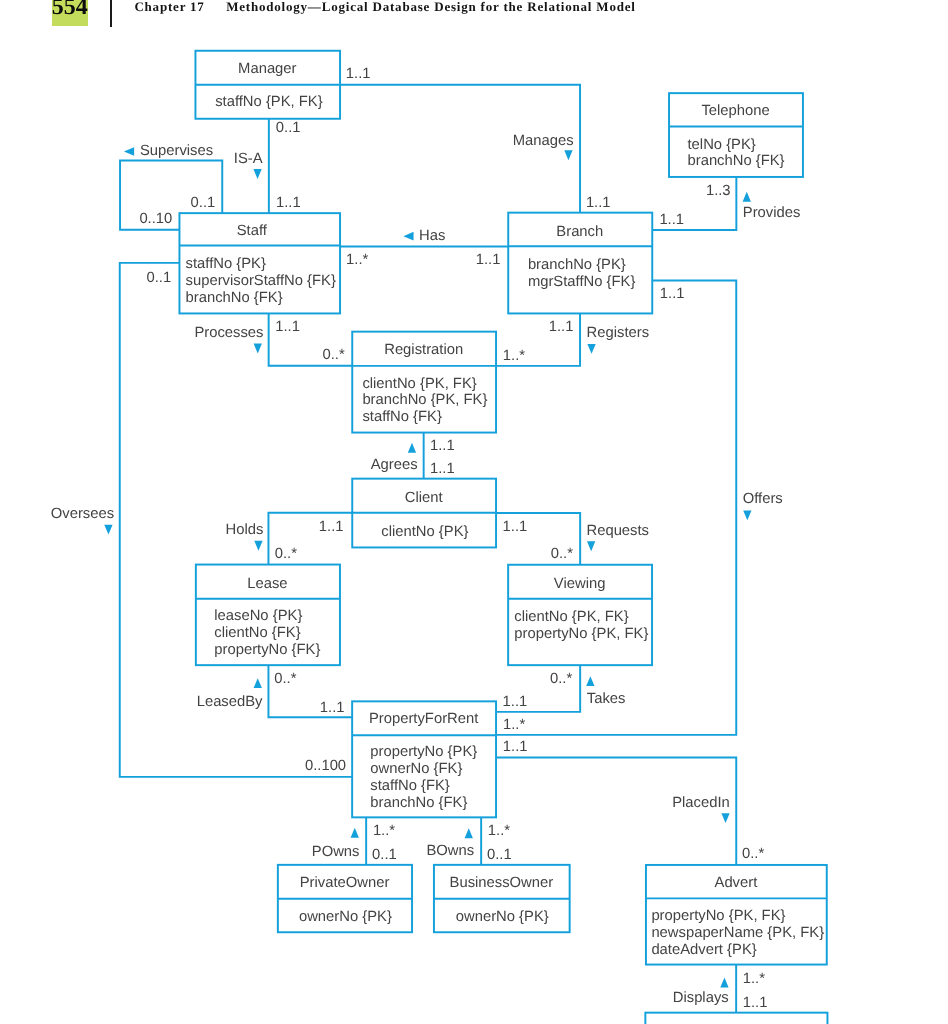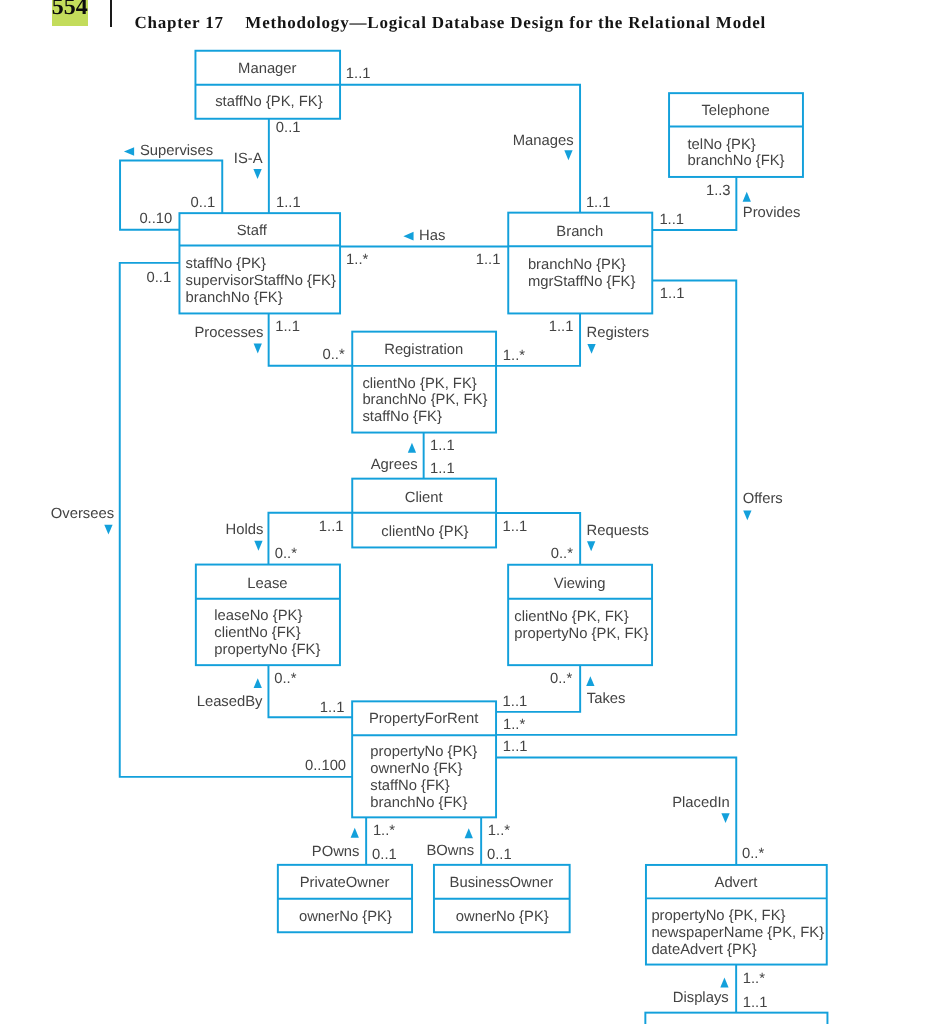--- a/index.html
+++ b/index.html
@@ -4,21 +4,21 @@
 <style>
   html,body{margin:0;padding:0;background:#ffffff;-webkit-font-smoothing:antialiased;text-rendering:geometricPrecision;}
   body{width:948px;height:1024px;font-family:"Liberation Sans",sans-serif;overflow:hidden;}
   #page{position:relative;width:948px;height:1024px;overflow:hidden;background:#fff;}
   #page-badge{position:absolute;left:51.6px;top:-11px;width:36.7px;height:36.6px;background:#c3dc5b;}
   #page-number{position:absolute;left:51.4px;top:0px;width:36.7px;height:14.2px;
      font-family:"Liberation Serif",serif;font-weight:bold;font-size:24px;color:#0d0d0d;
      text-align:center;line-height:14.2px;}
   #header-rule{position:absolute;left:110.2px;top:-3px;width:2.2px;height:30px;background:#1a1a1a;}
   #header-text{position:absolute;left:134.4px;top:0px;height:14px;line-height:14px;
-     font-family:"Liberation Serif",serif;font-weight:bold;font-size:17px;letter-spacing:0.80px;color:#141414;white-space:nowrap;margin-top:16px;}
+     font-family:"Liberation Serif",serif;font-weight:bold;font-size:13px;letter-spacing:0.80px;color:#141414;white-space:nowrap;}
   #header-text .sp{display:inline-block;width:21.5px;}
   svg#diagram{position:absolute;left:0;top:0;width:948px;height:1024px;}
   .conn{fill:none;stroke:#13a0db;stroke-width:1.95;}
   .ebox{fill:none;stroke:#13a0db;stroke-width:1.95;}
   .ediv{stroke:#13a0db;stroke-width:1.95;}
   .arrow{fill:#13a0db;}
   .etitle,.eattr,.rname,.card{fill:#434343;font-family:"Liberation Sans",sans-serif;font-size:14.8px;}
 </style>
 </head>
 <body>

